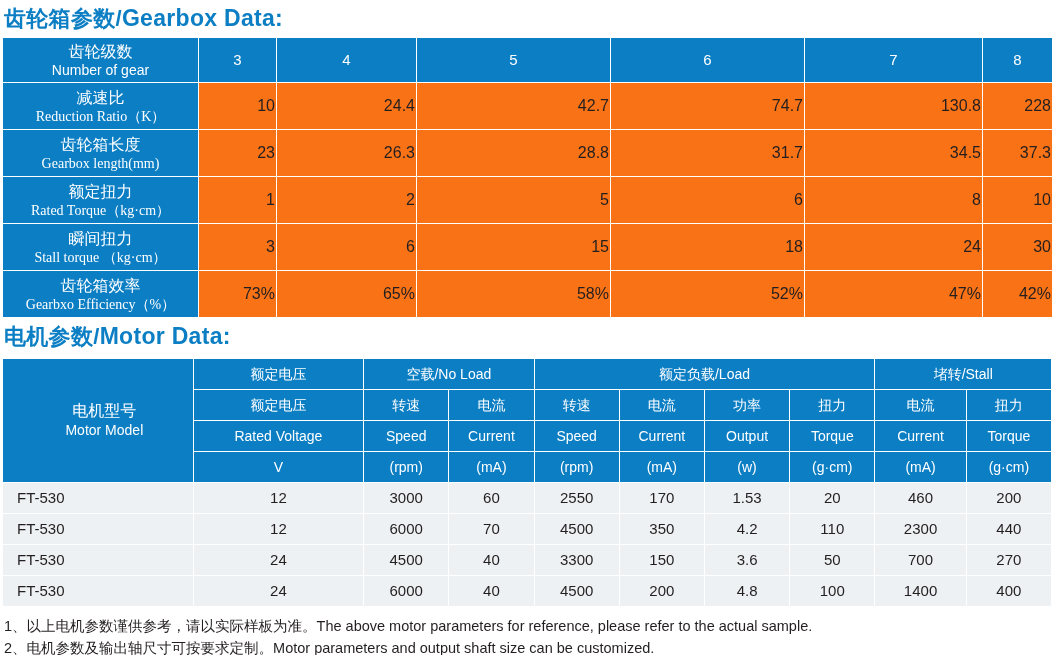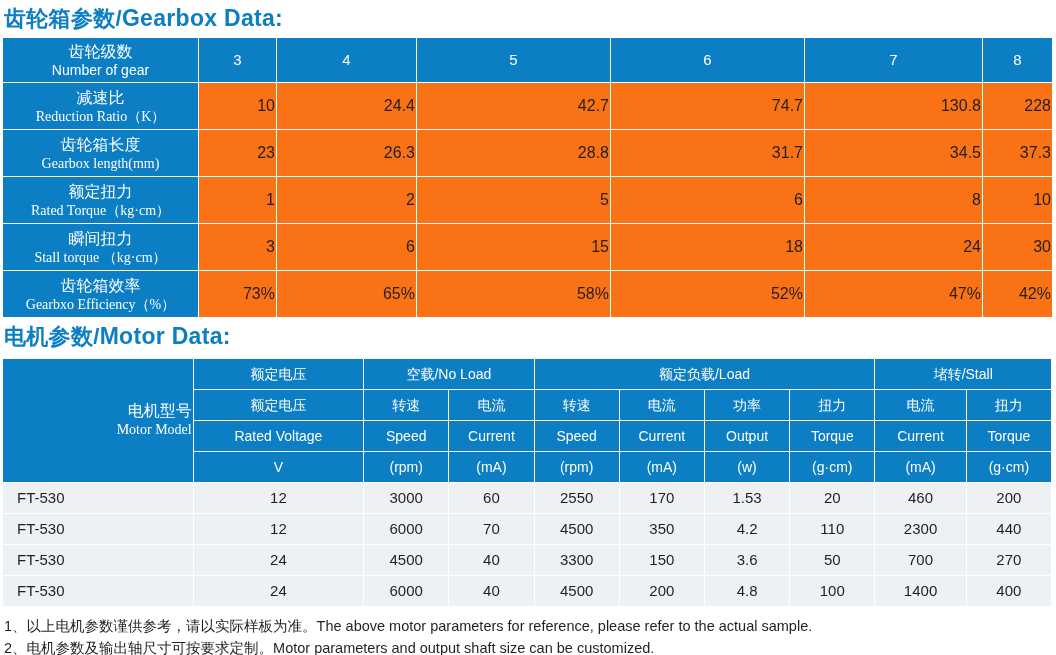--- a/index.html
+++ b/index.html
@@ -87,23 +87,22 @@
   .motor thead th {
     background: #0b7ec4;
     color: #ffffff;
     font-weight: normal;
     font-size: 14px;
     line-height: 1.3;
     height: 28px;
   }
   .motor thead th.model {
     font-size: 15px;
-    text-align: right;
+    text-align: center;
     padding-left: 14px;
-    font-family: Liberation Serif, serif;
   }
   .motor tbody td {
     background: #eef1f3;
     color: #231f20;
     height: 28px;
     font-size: 15px;
   }
   .motor tbody td.model {
     text-align: left;
     padding-left: 14px;

